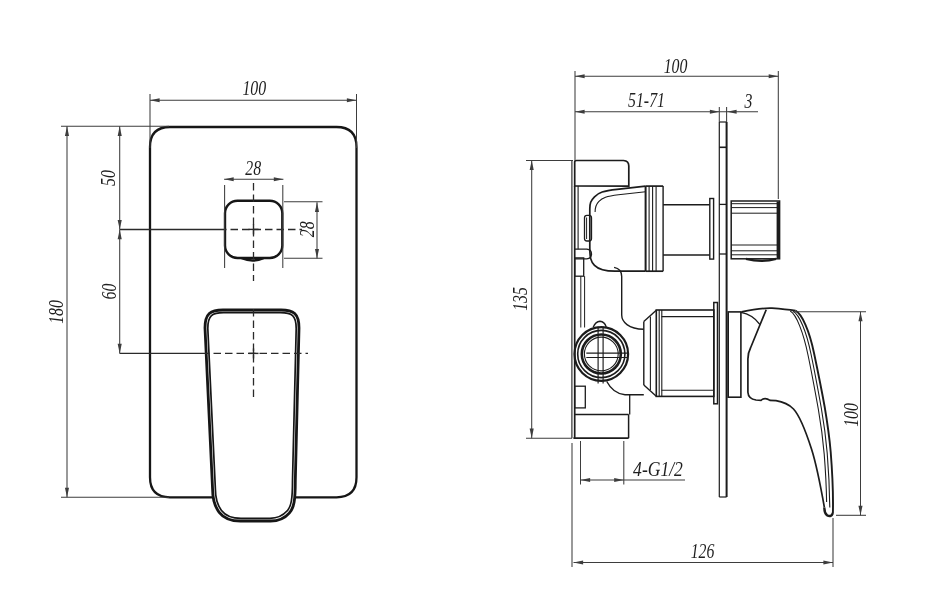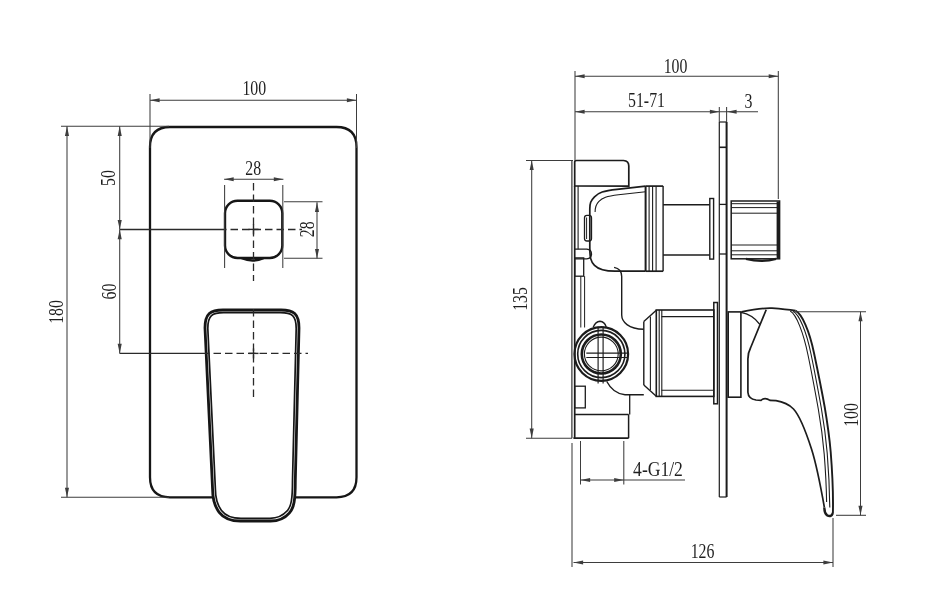--- a/index.html
+++ b/index.html
@@ -1,16 +1,16 @@
 <!DOCTYPE html>
 <html><head>
 <meta charset="utf-8">
 <style>
   html,body{margin:0;padding:0;background:#ffffff;}
-  #page{width:925px;height:600px;background:#ffffff;position:relative;overflow:hidden;}
+  #page{width:925px;height:600px;background:#ffffff;position:relative;overflow:hidden;font-style:italic;}
   svg{display:block;}
   text{font-family:"Liberation Serif",serif;fill:#1f1f1f;}
 </style>
 </head>
 <body>
 <div id="page">
 <svg width="925" height="600" viewBox="0 0 925 600">
 
 <g id="front" fill="none" stroke="#161616">
 

